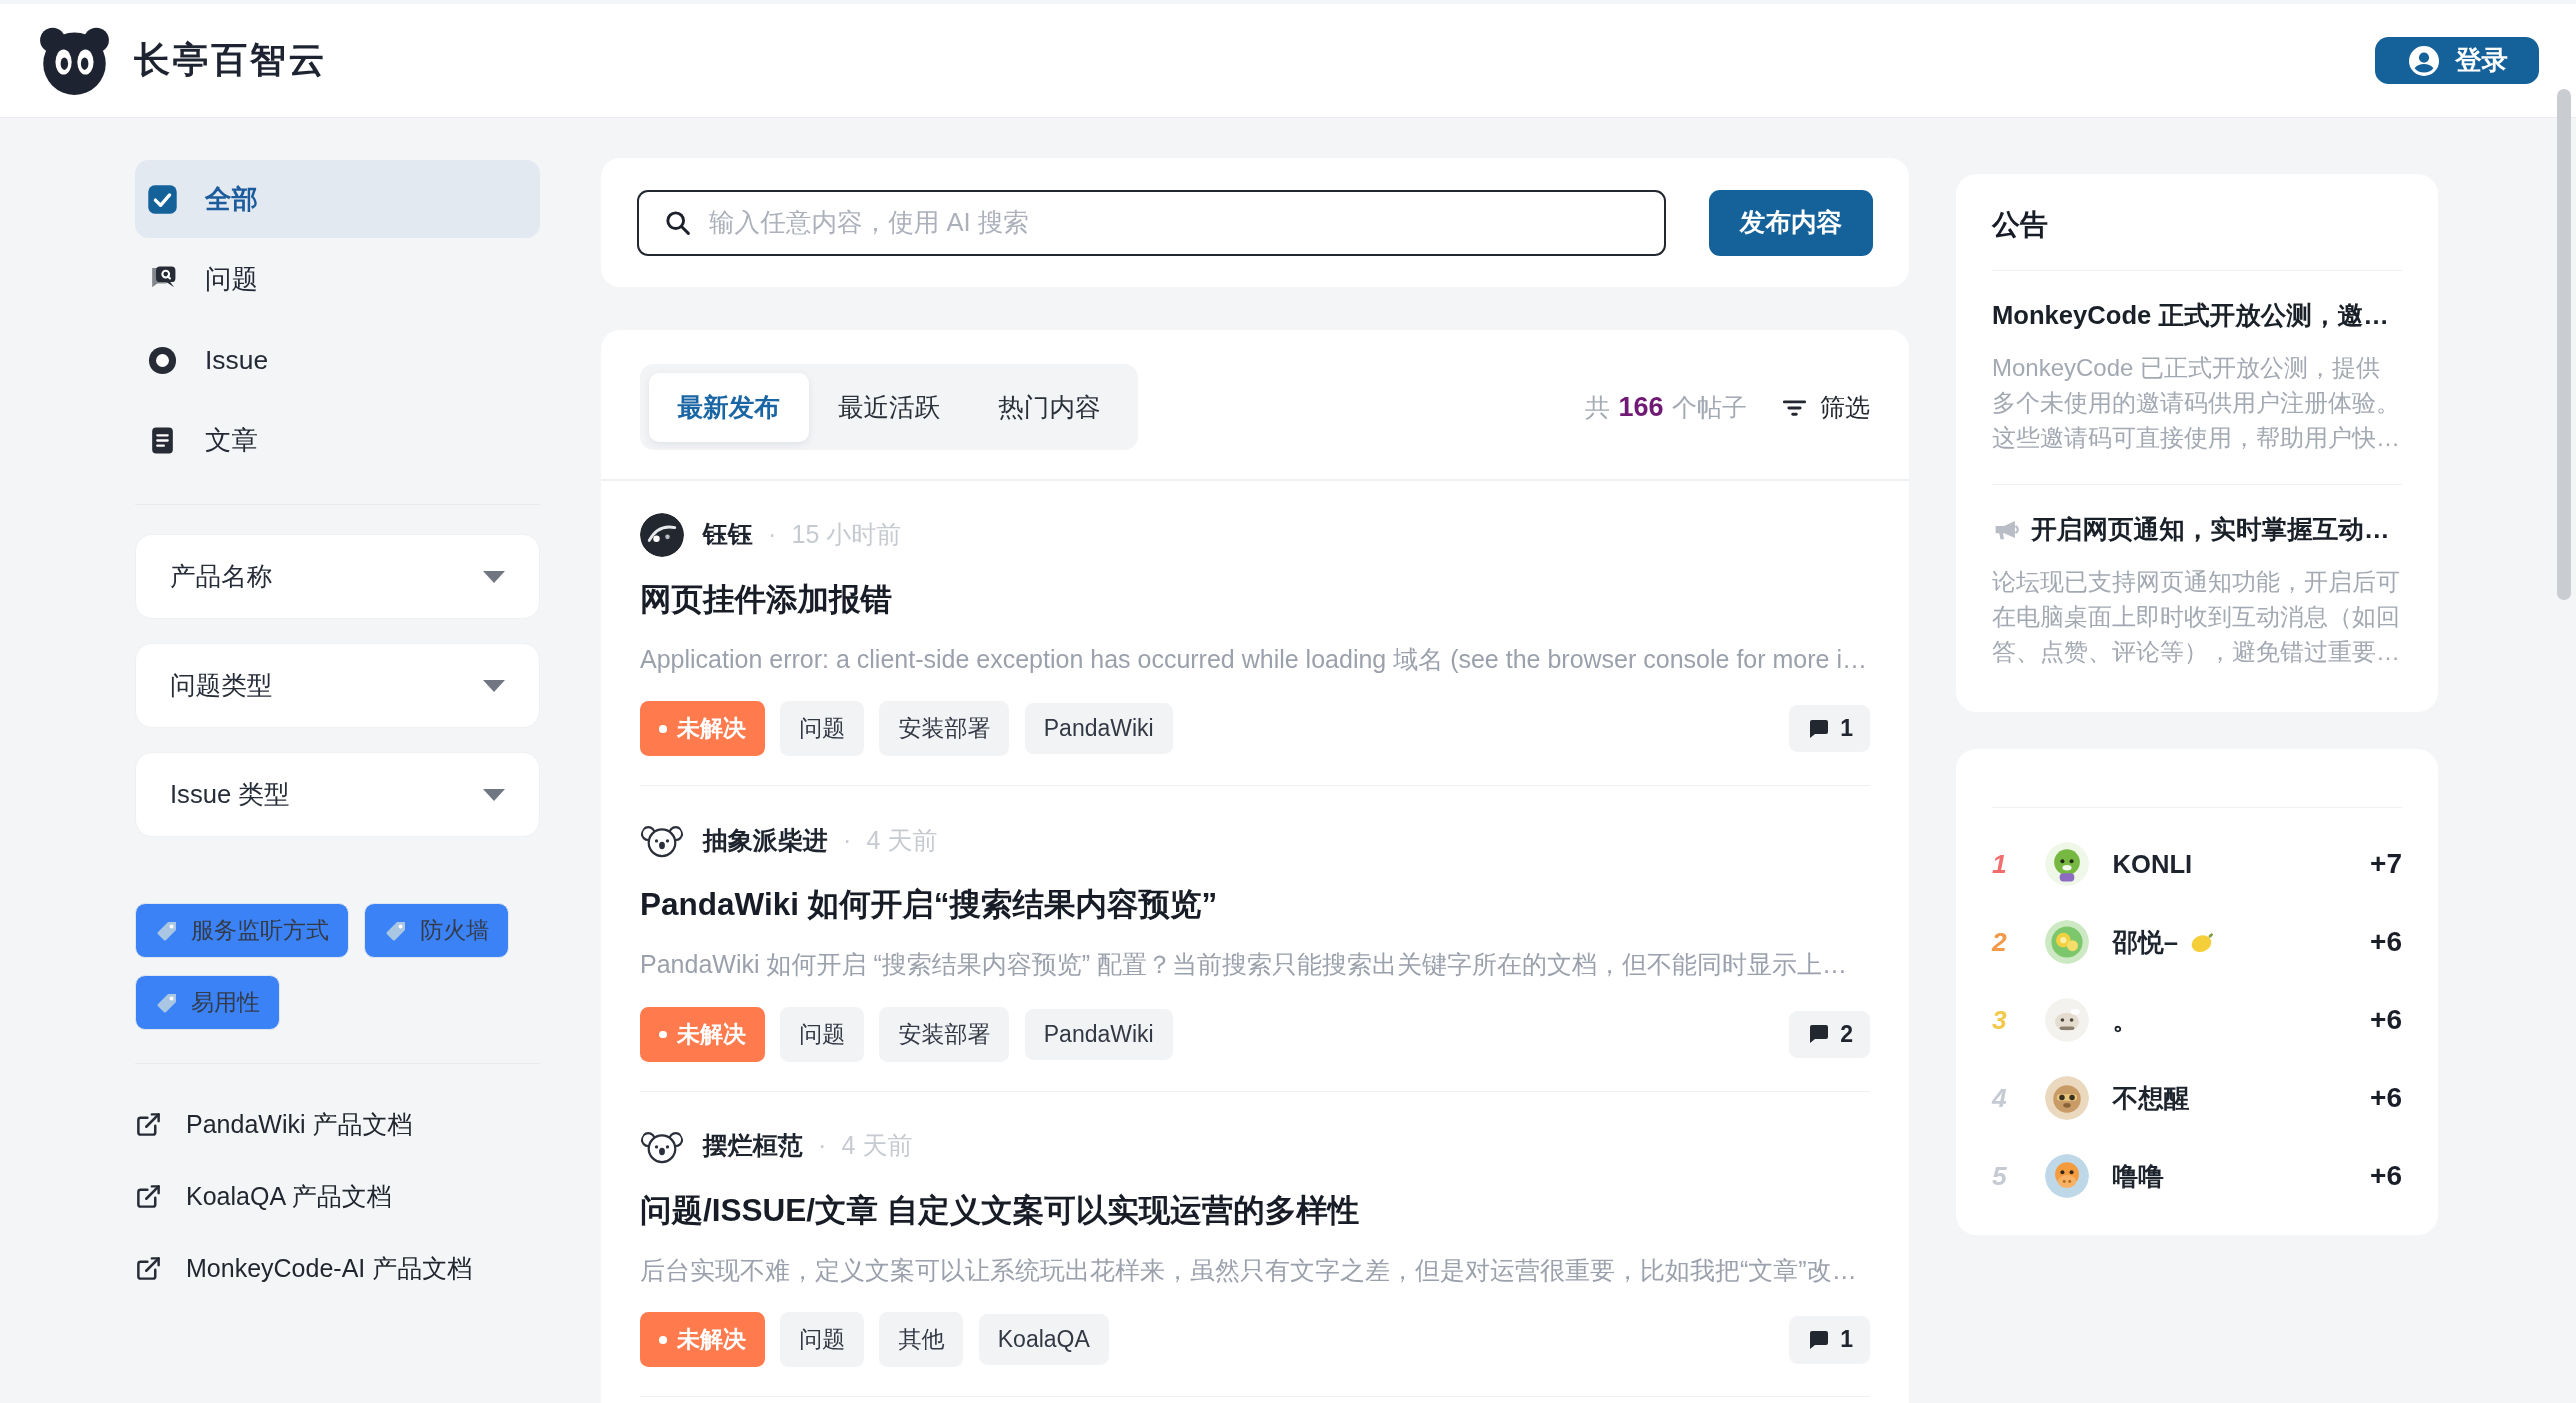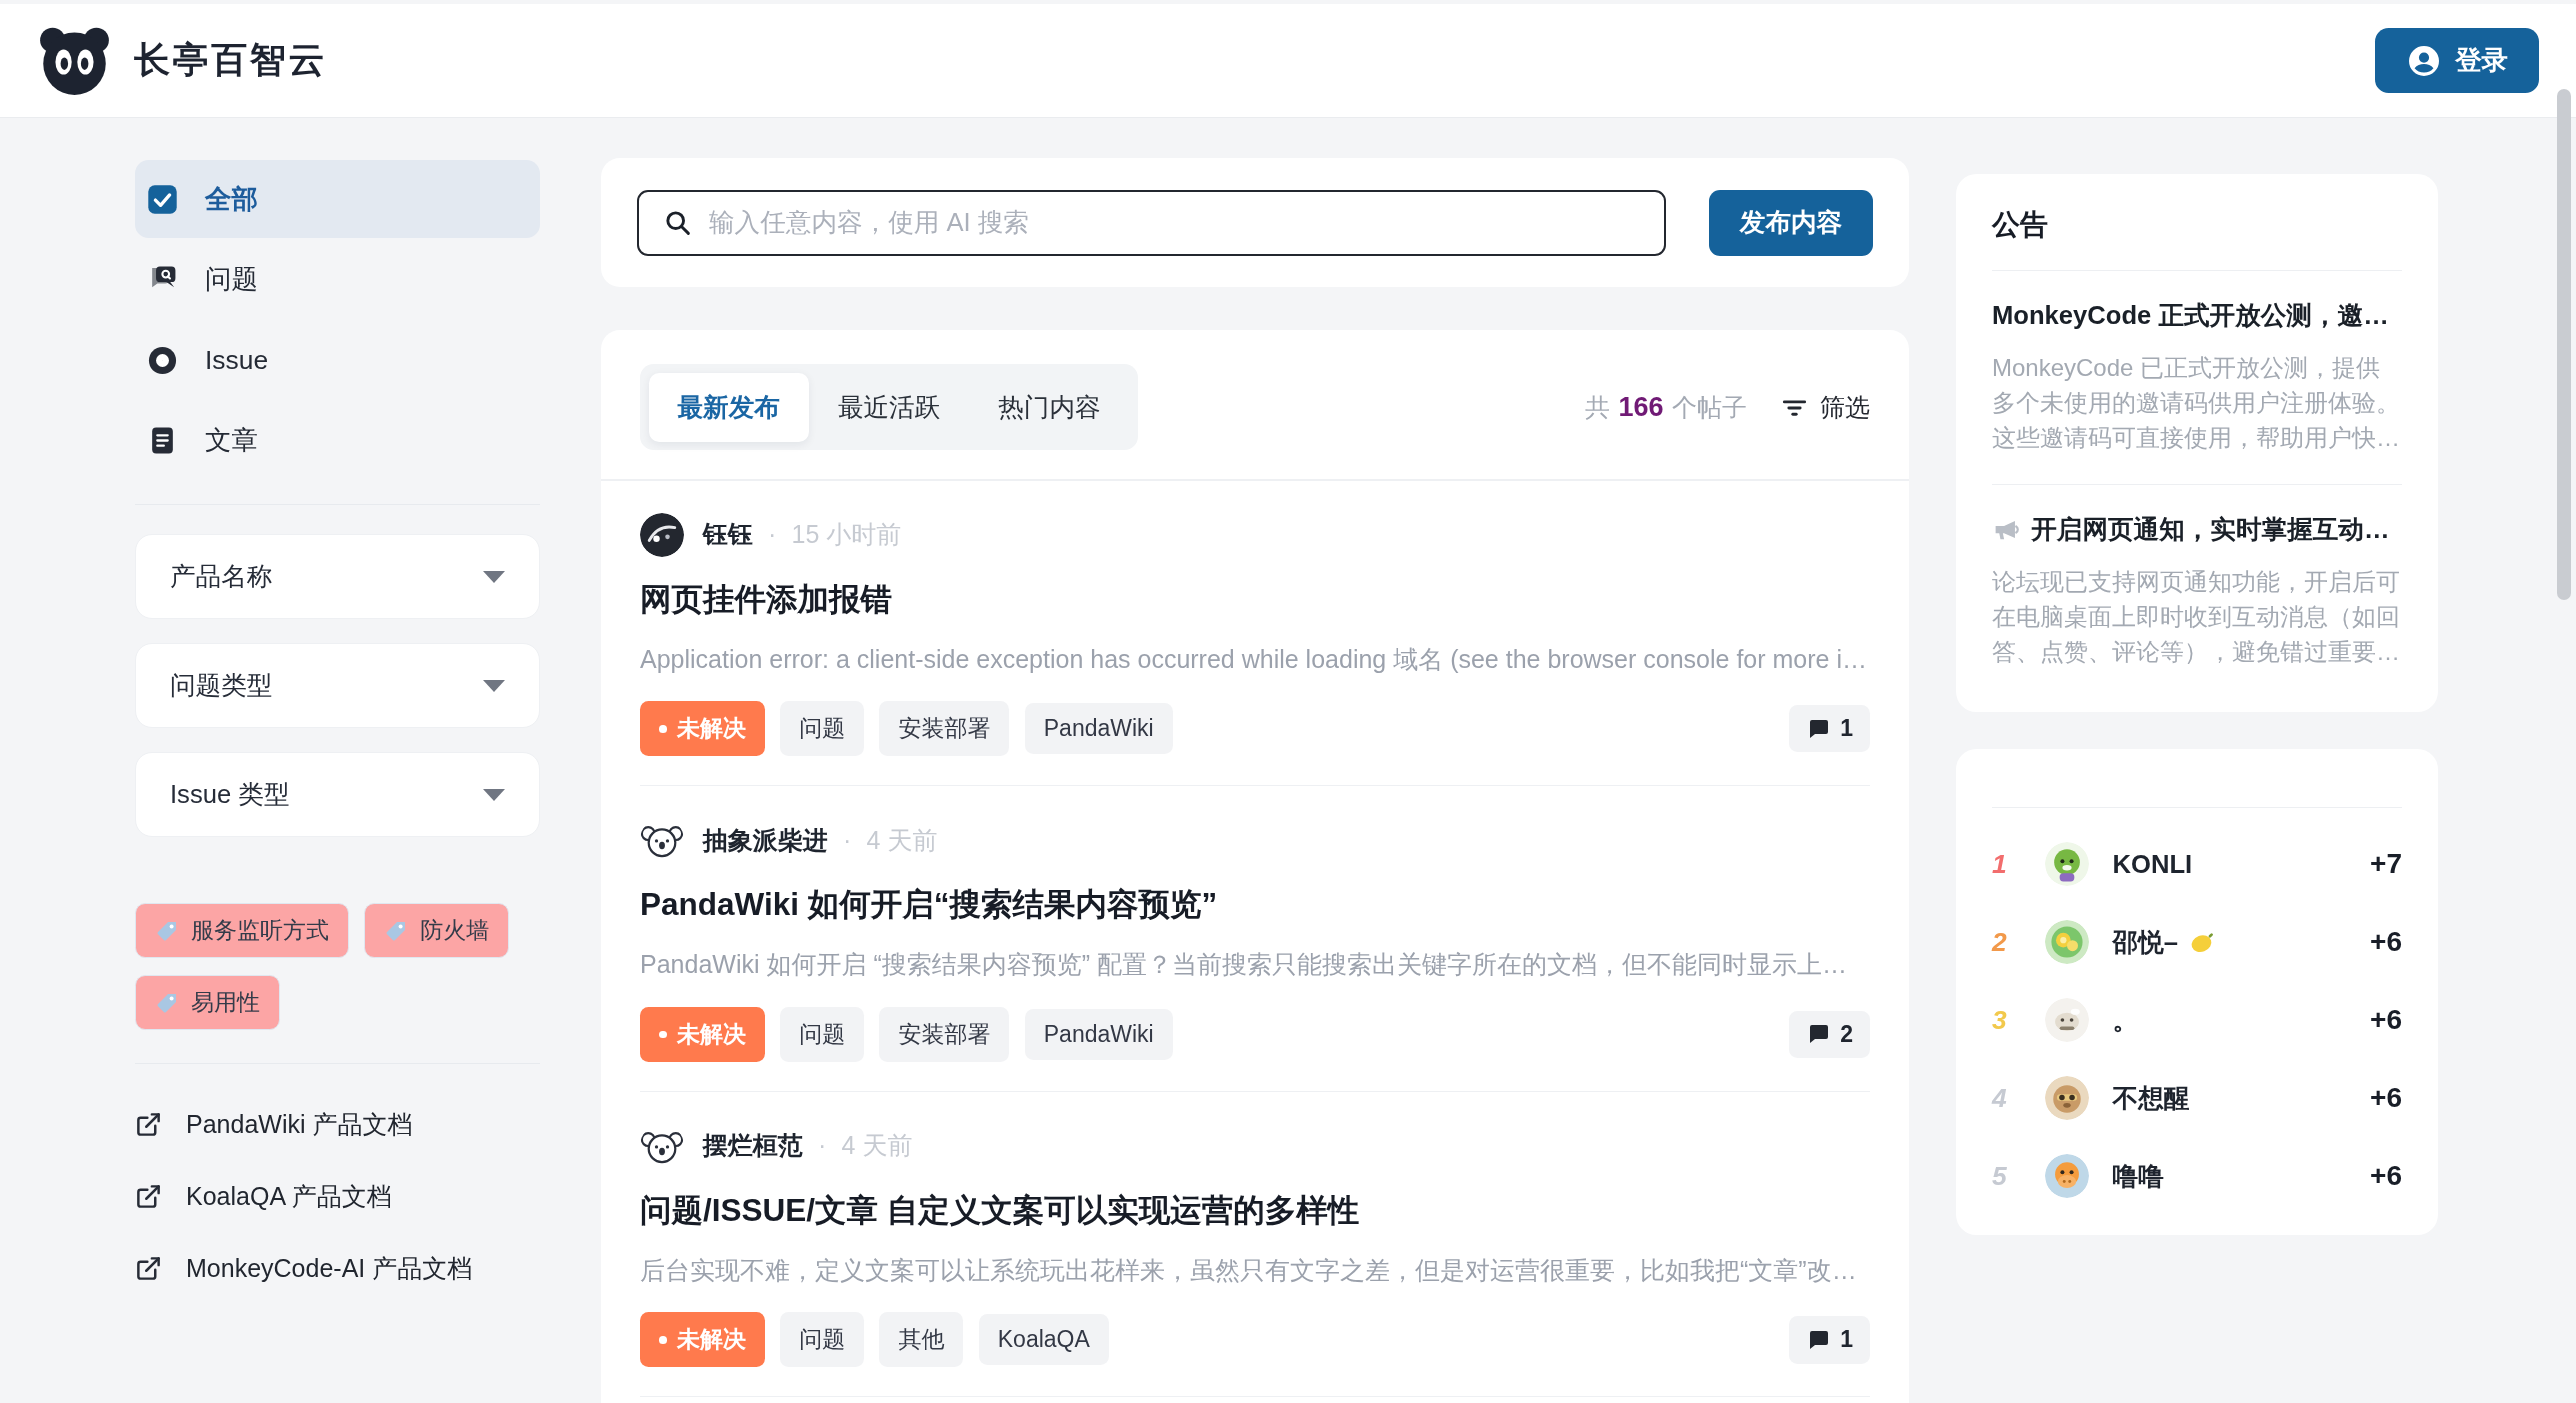--- a/index.html
+++ b/index.html
@@ -23,21 +23,21 @@
 
   
   .header{
     position:absolute; top:4px; left:0; right:0; height:114px;
     background:#fff; border-bottom:1.7px solid #EAECEF;
     display:flex; align-items:center; padding:0 37px; z-index:5;
   }
   .logo{ width:75px; height:75px; display:block; cursor:pointer; }
   .brand-title{ font-size:36px; font-weight:700; color:#1D2330; margin-left:22px; letter-spacing:2.6px; }
   .login-btn{
-    margin-left:auto; background:var(--blue); color:#fff; height:65px;
+    margin-left:auto; background:var(--blue); color:#fff; height:47px;
     padding:0 31px; border-radius:13.6px; font-size:26.4px; font-weight:700;
     display:flex; align-items:center; gap:13.6px; border:none; cursor:pointer;
   }
   .login-btn svg{ width:36px; height:36px; }
 
   
   .scroll-thumb{
     position:absolute; right:5.1px; top:89px; width:13.6px; height:511px;
     background:#C9CCD1; border-radius:7.7px; z-index:9;
   }
@@ -53,21 +53,21 @@
   .side-divider{ height:1.7px; background:#E7EAEE; margin:24px 0 29px; }
   .select-box{
     background:#fff; border:0.9px solid #EEF0F3; border-radius:17px; height:85px;
     display:flex; align-items:center; justify-content:space-between; padding:0 34px;
     font-size:25.6px; color:#262C38; margin-bottom:24px; cursor:pointer;
   }
   .caret{ width:0; height:0; border-left:11px solid transparent; border-right:11px solid transparent; border-top:12.8px solid #707682; }
   .tags-wrap{ margin-top:66px; }
   .tag-chip{
     display:inline-flex; align-items:center; gap:12px;
-    background:#fca5a5; border:1.7px solid #E0E7F0; border-radius:10.2px;
+    background:#3b82f6; border:1.7px solid #E0E7F0; border-radius:10.2px;
     padding:11px 19px; font-size:23px; color:#333B49; margin:0 15.3px 17px 0; cursor:pointer;
   }
   .tag-chip svg{ width:24px; height:24px; }
   .doc-link{ display:flex; align-items:center; gap:24px; font-size:25px; color:#21262F; margin-bottom:39px; cursor:pointer; }
   .doc-link svg{ width:27px; height:27px; }
 
   
   .main{ position:absolute; left:601px; top:158px; width:1308px; }
   .search-card{
     background:#fff; border-radius:19px; padding:32px 36px; height:129px;

